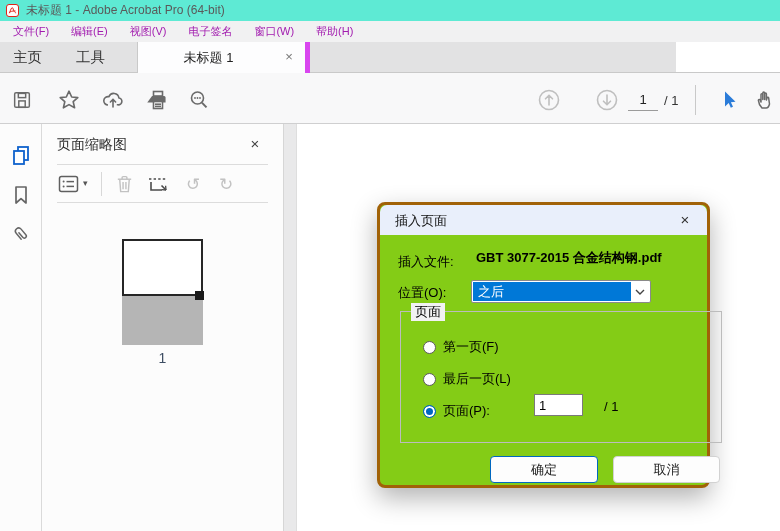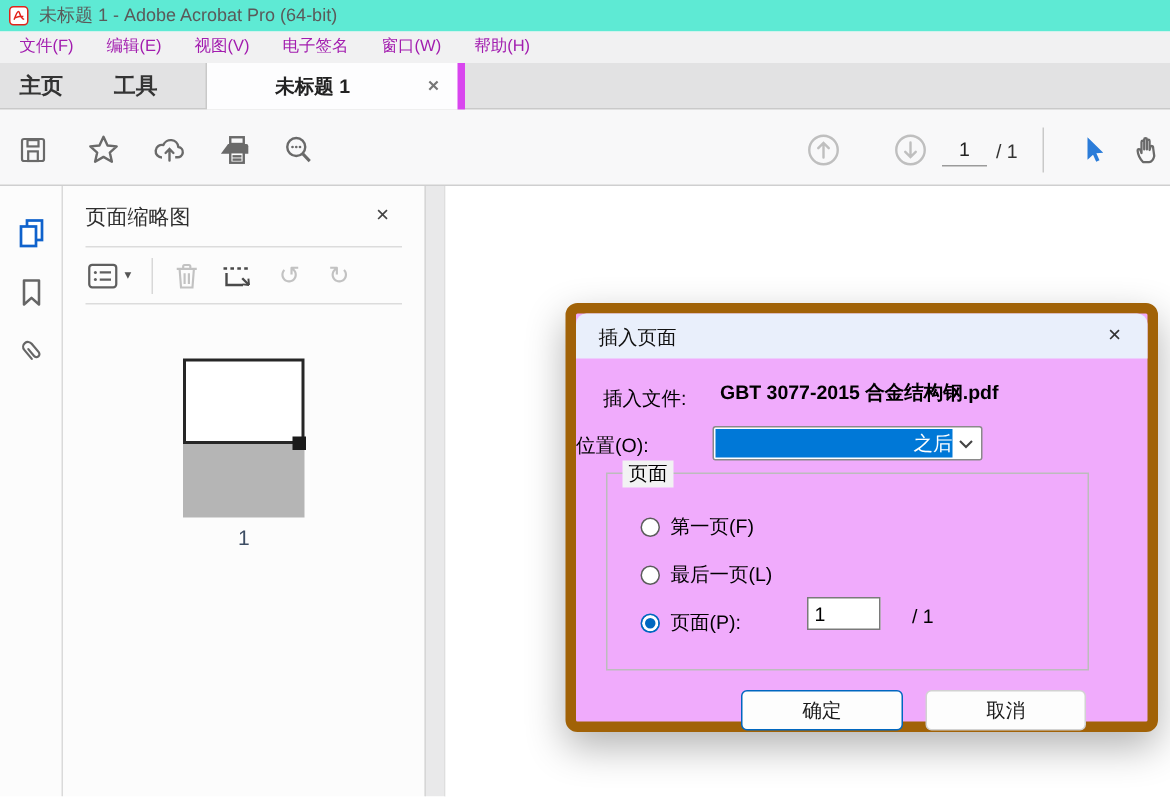--- a/index.html
+++ b/index.html
@@ -13,21 +13,21 @@
   .titlebar .app-title { font-size:12px; color:#5a5a5a; margin-left:7px; }
   .acroicon { width:13px; height:13px; border:1.4px solid #e2231a; border-radius:3px;
               display:flex; align-items:center; justify-content:center; background:#fff; }
 
   
   .menubar { position:absolute; left:0; top:21px; width:780px; height:21px; background:#f1f1f2;
              display:flex; align-items:center; padding-left:2px; }
   .menu-item { font-size:11px; color:#a21caf; padding:0 11px; line-height:21px; cursor:default; }
 
   
-  .tabbar { position:absolute; left:0; top:42px; width:780px; height:30px; background:#e2e2e3;font-weight:bold; }
+  .tabbar { position:absolute; left:0; top:42px; width:676px; height:30px; background:#e2e2e3; }
   .tab-static { position:absolute; top:0; height:30px; display:flex; align-items:center;
                 font-size:14.5px; color:#343434; }
   .tab-home { left:13px; } .tab-tools { left:76px; }
   .tab-sep { position:absolute; left:137px; top:0; width:1px; height:30px; background:#c9c9c9; }
   .tab-doc { position:absolute; left:138px; top:0; width:172px; height:31px; background:#fdfdfe;
              border-right:5px solid #d946ef; z-index:3; display:flex; align-items:center; }
   .tab-doc-label { position:absolute; left:0; right:26px; text-align:center; font-size:13px; color:#222; }
   .tab-doc-close { position:absolute; right:8px; top:7px; width:16px; height:16px; font-size:13px;
                    color:#777; text-align:center; line-height:16px; }
 
@@ -65,33 +65,33 @@
 
   
   .thumb-page { position:absolute; left:80px; top:115px; width:81px; height:57px; background:#fff;
                 border:2px solid #262626; }
   .thumb-gray { position:absolute; left:80px; top:172px; width:81px; height:49px; background:#b5b5b5; }
   .thumb-handle { position:absolute; left:153px; top:167px; width:9px; height:9px; background:#1a1a1a; }
   .thumb-num { position:absolute; left:80px; top:226px; width:81px; text-align:center; font-size:14px;
                color:#3d4d63; }
 
   
-  .dialog { position:absolute; left:377px; top:202px; width:395px; height:286px; background:#f0abfc;
-            border:7px solid #a16207; border-radius:8px;
+  .dialog { position:absolute; left:377px; top:202px; width:333px; height:286px; background:#84cc16;
+            border:3px solid #a16207; border-radius:8px;
             box-shadow:0 10px 26px rgba(0,0,0,.30); z-index:10; }
   .dlg-titlebar { position:absolute; left:0; top:0; width:100%; height:30px; background:#e9effb;
                   border-radius:7px 7px 0 0; }
   .dlg-title { position:absolute; left:15px; top:7px; font-size:13px; color:#111; }
   .dlg-close { position:absolute; right:12px; top:5px; width:20px; height:20px; font-size:15px;
                color:#333; text-align:center; line-height:20px; }
   .dlg-label { position:absolute; font-size:13px; color:#000; }
   .combo { position:absolute; left:91px; top:75px; width:180px; height:23px; background:#fff;
            border:1px solid #8a8a8a; border-radius:2px; }
   .combo-sel { position:absolute; left:1px; top:1px; bottom:1px; width:158px; background:#0078d7;
-               color:#fff; font-size:13px; line-height:19px; padding-left:5px;text-align:right; }
+               color:#fff; font-size:13px; line-height:19px; padding-left:5px; }
   .combo-chevron { position:absolute; right:4px; top:7px; }
   .grp { position:absolute; left:20px; top:106px; width:322px; height:132px;
          border:1px solid #bcbcbc; }
   .grp-legend { position:absolute; left:10px; top:-9px; background:#f2f2f3; padding:0 4px;
                 font-size:13px; color:#000; }
   .radio-row { position:absolute; left:22px; display:flex; align-items:center;justify-content:center; }
   .radio { width:13px; height:13px; border-radius:50%; border:1px solid #5c5c5c; background:#fff;
            margin-right:7px; flex:none; }
   .radio.sel { background:#0067c0; border-color:#0067c0; box-shadow:inset 0 0 0 2px #fff; }
   .radio-label { font-size:13px; color:#000; }
@@ -271,21 +271,21 @@
   <div class="docarea"></div>
 
   <div class="dialog">
     <div class="dlg-titlebar"></div>
     <span class="dlg-title">插入页面</span>
     <span class="dlg-close">×</span>
 
     <span class="dlg-label" style="left:18px; top:48px;text-align:right;">插入文件:</span>
     <span class="dlg-label" style="left:96px; top:44px;font-weight:bold;">GBT 3077-2015 合金结构钢.pdf</span>
 
-    <span class="dlg-label" style="left:0; top:79px;">位置(O):</span>
+    <span class="dlg-label" style="left:18px; top:79px;">位置(O):</span>
     <div class="combo">
       <div class="combo-sel">之后</div>
       <span class="combo-chevron">
         <svg width="12" height="8" viewBox="0 0 12 8" fill="none" stroke="#444" stroke-width="1.4">
             <path d="M2 2 L6 6 L10 2"></path>
           </svg>
       </span>
     </div>
 
     <div class="grp">

